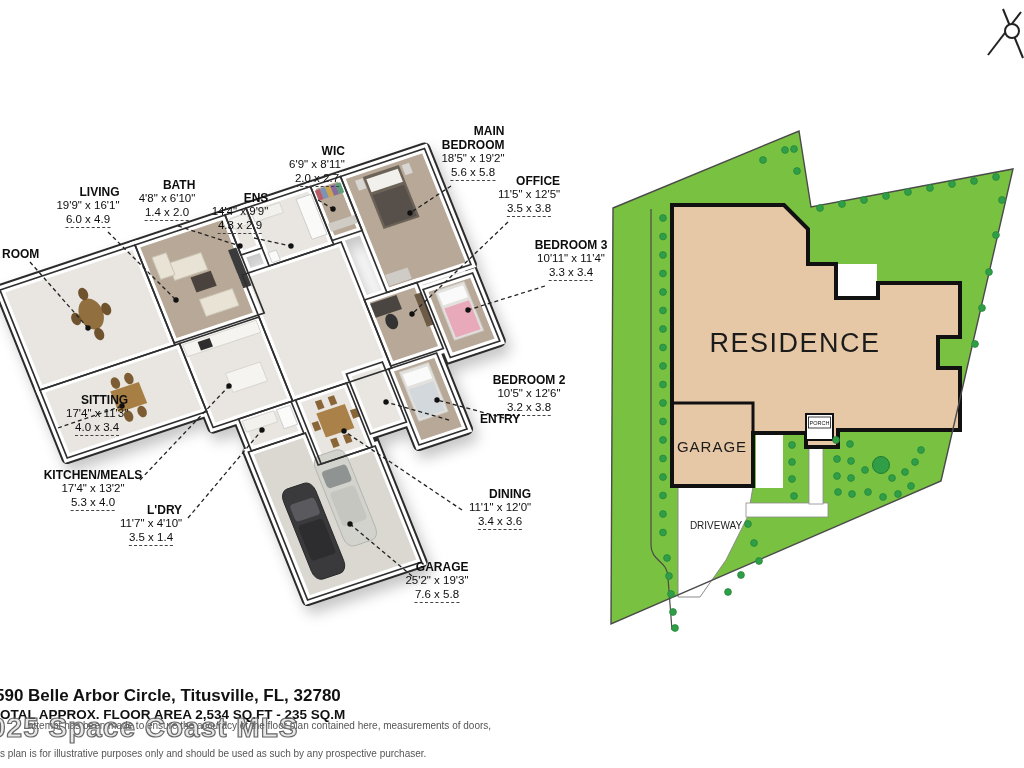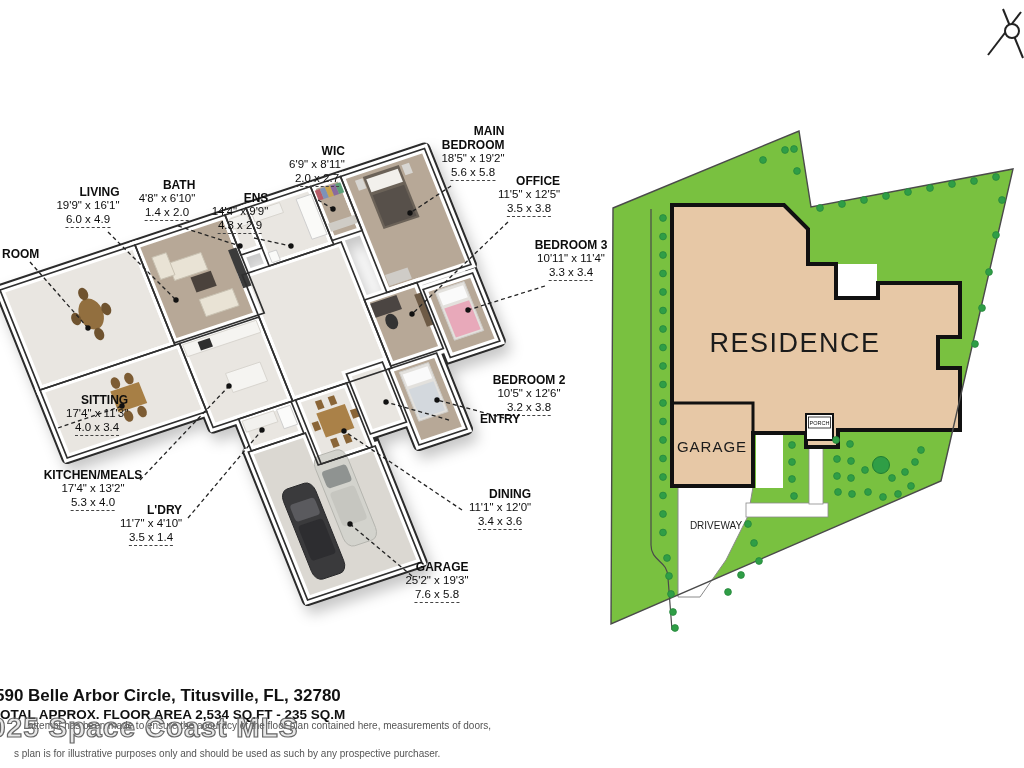--- a/index.html
+++ b/index.html
@@ -367,15 +367,15 @@
         <div class="rn">L'DRY</div>
         <div class="dmf">11'7" x 4'10"</div>
         <div><span class="dmm">3.5 x 1.4</span></div>
       </div>
     </div>
 
 <div class="addr">590 Belle Arbor Circle, Titusville, FL, 32780</div>
 <div class="area">OTAL APPROX. FLOOR AREA 2,534 SQ.FT - 235 SQ.M</div>
 <div class="wmark">025 Space Coast MLS</div>
 <div class="disc" style="left:28px;top:720px;">attempt has been made to ensure the accuracy of the floor plan contained here, measurements of doors,</div>
-<div class="disc" style="left:14px;top:748px;">s plan is for illustrative purposes only and should be used as such by any prospective purchaser.</div>
+<div class="disc" style="left:0;top:748px;">s plan is for illustrative purposes only and should be used as such by any prospective purchaser.</div>
 
 </div>
 
 </body></html>

